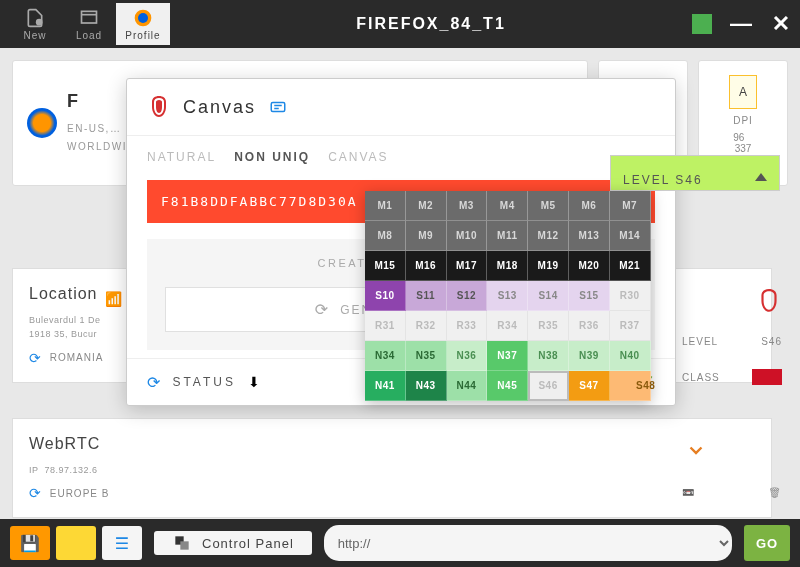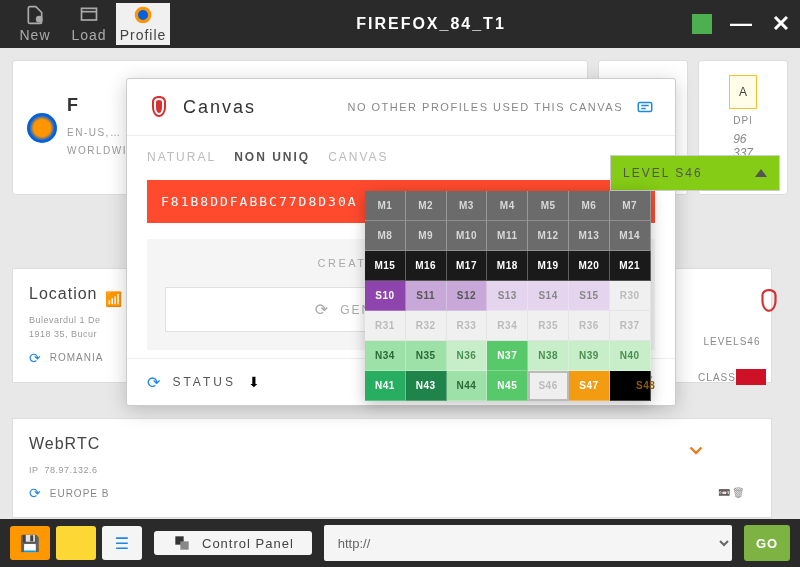--- a/index.html
+++ b/index.html
@@ -1,60 +1,60 @@
 <!DOCTYPE html>
 <html><head>
 <meta charset="utf-8">
 <style>
 * { margin: 0; padding: 0; box-sizing: border-box; font-family: Arial, sans-serif; }
 body { width: 800px; height: 567px; background: #e8e8e8; overflow: hidden; position: relative; }
 
 
 .titlebar { height: 48px; background: #2a2a2a; display: flex; align-items: center; padding: 0 8px; }
 .titlebar-buttons { display: flex; gap: 0; }
-.titlebar-btn { width: 54px; height: 42px; display: flex; flex-direction: column; align-items: center; justify-content: center; color: #aaa; font-size: 14px; letter-spacing: 1px; cursor: pointer; gap: 2px; }
+.titlebar-btn { width: 54px; height: 42px; display: flex; flex-direction: column; align-items: center; justify-content: center; color: #aaa; font-size: 10px; letter-spacing: 1px; cursor: pointer; gap: 2px; }
 .titlebar-btn.active { background: #f0f0f0; color: #444; }
 .titlebar-btn svg { width: 22px; height: 20px; }
 .titlebar-title { flex: 1; text-align: center; color: #fff; font-size: 16px; font-weight: bold; letter-spacing: 2px; }
 .titlebar-controls { display: flex; align-items: center; gap: 18px; }
 .green-sq { width: 20px; height: 20px; background: #4caf50; }
 .min-btn, .close-btn { color: #fff; font-size: 22px; font-weight: bold; cursor: pointer; width: 22px; text-align: center; }
 
 
 .main-bg { position: absolute; top: 48px; left: 0; right: 0; bottom: 48px; padding: 12px; }
 .panel-row { display: flex; gap: 10px; margin-bottom: 10px; }
 .panel { background: #fff; border: 1px solid #ddd; border-radius: 3px; padding: 14px; }
 .panel-top { flex: 1; display: flex; align-items: center; gap: 10px; }
 .firefox-icon { width: 30px; height: 30px; background: radial-gradient(circle, #ff9500 40%, #0060df 60%); border-radius: 50%; }
 .panel-title { font-size: 18px; font-weight: bold; color: #333; letter-spacing: 1px; }
 .panel-side { width: 90px; display: flex; flex-direction: column; align-items: center; justify-content: center; }
 .panel-side-label { font-size: 10px; color: #888; letter-spacing: 1px; margin-bottom: 2px; }
-.panel-side-val { font-size: 12px; color: #888; font-style: italic; }
+.panel-side-val { font-size: 10px; color: #888; }
 
 .panel-meta { font-size: 10px; color: #999; letter-spacing: 1.5px; line-height: 1.8; margin-top: 8px; }
 
 .loc-panel, .webrtc-panel { position: absolute; left: 12px; width: 760px; background: #fff; border: 1px solid #ddd; padding: 16px; }
 .loc-panel { top: 220px; }
 .webrtc-panel { top: 370px; }
 .sec-title { font-size: 16px; color: #444; font-weight: normal; letter-spacing: 1px; margin-bottom: 10px; }
 .sec-meta { font-size: 9px; color: #999; letter-spacing: 0.5px; line-height: 1.6; }
 .refresh-line { display: flex; align-items: center; gap: 8px; margin-top: 8px; font-size: 10px; color: #888; letter-spacing: 1px; }
 .refresh-ic { color: #1e88e5; font-size: 14px; }
 
 .right-col { position: absolute; right: 18px; top: 240px; width: 100px; }
-.right-row { display: flex; justify-content: center; font-size: 10px; color: #888; letter-spacing: 1px; margin-bottom: 22px; align-items: center; }
+.right-row { display: flex; justify-content: space-between; font-size: 10px; color: #888; letter-spacing: 1px; margin-bottom: 22px; align-items: center; }
 
 
 .bottombar { position: absolute; bottom: 0; left: 0; right: 0; height: 48px; background: #2a2a2a; display: flex; align-items: center; padding: 0 10px; gap: 6px; }
 .bb-btn { width: 40px; height: 34px; border-radius: 3px; display: flex; align-items: center; justify-content: center; }
 .bb-save { background: #ff9800; }
 .bb-y { background: #fdd835; }
 .bb-w { background: #f5f5f5; }
 .control-panel-btn { background: #f5f5f5; border-radius: 3px; height: 24px; padding: 0 18px; display: flex; align-items: center; gap: 10px; font-size: 13px; color: #444; letter-spacing: 1px; margin-left: 6px; }
-.url-sel { flex: 1; height: 36px; background: #f5f5f5; border: none; border-radius: 2px; padding: 0 10px; font-size: 13px; color: #666; margin-left: 6px; }
+.url-sel { flex: 1; height: 36px; background: #f5f5f5; border: none; border-radius: 15px; padding: 0 10px; font-size: 13px; color: #666; margin-left: 6px; }
 .go-btn { width: 46px; height: 36px; background: #7cb342; color: #fff; font-weight: bold; font-size: 13px; border-radius: 3px; display: flex; align-items: center; justify-content: center; margin-left: 6px; letter-spacing: 1px; }
 
 
 .modal { position: absolute; top: 78px; left: 126px; width: 550px; background: #fff; border: 1px solid #ccc; box-shadow: 0 4px 20px rgba(0,0,0,0.2); border-radius: 3px; z-index: 100; }
 .modal-hdr { display: flex; align-items: center; padding: 16px 20px; border-bottom: 1px solid #eee; gap: 12px; }
 .modal-hdr-title { font-size: 18px; letter-spacing: 2px; color: #333; }
 .modal-hdr-msg { margin-left: auto; font-size: 11px; color: #888; letter-spacing: 1.5px; }
 .wan-ic { width: 20px; height: 18px; color: #1e88e5; }
 .modal-body { padding: 14px 20px 8px; }
 .tabrow { display: flex; align-items: center; gap: 18px; margin-bottom: 16px; }
@@ -66,38 +66,38 @@
 .gen-row { display: flex; gap: 12px; }
 .gen-btn { flex: 1; background: #fff; border: 1px solid #e0e0e0; padding: 12px; display: flex; align-items: center; justify-content: center; gap: 10px; font-size: 12px; color: #aaa; letter-spacing: 2px; }
 .save-ic-btn { width: 54px; background: #fff; border: 1px solid #e0e0e0; display: flex; align-items: center; justify-content: center; }
 .modal-ftr { border-top: 1px solid #eee; padding: 12px 20px; display: flex; align-items: center; gap: 12px; }
 .status-lbl { font-size: 12px; color: #555; letter-spacing: 3px; }
 .ftr-spacer { flex: 1; }
 .ok-lbl { font-size: 12px; color: #555; letter-spacing: 2px; }
 .check-ic { color: #7cb342; font-size: 18px; font-weight: bold; }
 
 
-.level-dd { position: absolute; top: 155px; right: 20px; width: 170px; height: 36px; border: 1px solid #ccc; background: #84cc16; display: flex; align-items: center; justify-content: space-between; padding: 17px 12px; font-size: 12px; color: #555; letter-spacing: 2px; z-index: 200; }
+.level-dd { position: absolute; top: 155px; right: 20px; width: 170px; height: 36px; border: 1px solid #ccc; background: #bef264; display: flex; justify-content: space-between; padding: 17px 12px; font-size: 12px; color: #555; letter-spacing: 2px; z-index: 200; }
 .level-dd .tri { width: 0; height: 0; border-left: 6px solid transparent; border-right: 6px solid transparent; border-bottom: 8px solid #555; }
 .grid { position: absolute; top: 191px; left: 365px; width: 286px; z-index: 201; background: #fff; box-shadow: 0 3px 14px rgba(0,0,0,.25); }
 .gr { display: flex; }
 .gc { width: 40.8px; height: 30px; display: flex; align-items: center; justify-content: center; font-size: 10px; font-weight: bold; border-right: 1px solid rgba(255,255,255,.3); border-bottom: 1px solid rgba(255,255,255,.25); letter-spacing: .5px; }
 .g-dgray { background: #6b6b6b; color: #d8d8d8; }
 .g-black { background: #1a1a1a; color: #fff; }
 .g-purple { background: #8e44ad; color: #fff; }
 .g-lpurp { background: #c8a8d8; color: #555; }
 .g-vlpurp { background: #e4d4ee; color: #888; }
 .g-lgray { background: #f0f0f0; color: #bbb; border-right: 1px solid #e4e4e4; border-bottom: 1px solid #e4e4e4; }
 .g-green { background: #58c96a; color: #fff; }
 .g-lgreen { background: #9de0a8; color: #2b6a35; }
 .g-vlgreen { background: #c7edc9; color: #4a8f52; }
 .g-dgreen { background: #27ae60; color: #fff; }
 .g-vdgreen { background: #1e8449; color: #fff; }
 .g-orange { background: #f39c12; color: #fff; }
-.g-lorange { background: #000000; color: #8a5a0b; padding-left: 32px; }
+.g-lorange { background: #fdba74; color: #8a5a0b; padding-left: 32px; }
 .g-sel { background: #efefef; color: #bbb; outline: 2px solid #bbb; outline-offset: -2px; }
 .flag-ro { width: 30px; height: 16px; background: linear-gradient(to right, #CE1126 33%, #CE1126 33%, #CE1126 100%); display: inline-block; }
 .doc-a { width: 28px; height: 34px; border: 1px solid #fbc02d; background: #fffde7; display: flex; align-items: center; justify-content: center; font-size: 12px; color: #444; }
 </style>
 </head>
 <body>
 
 <div class="titlebar">
   <div class="titlebar-buttons">
     <div class="titlebar-btn">
@@ -208,21 +208,20 @@
     <div style="font-size:10px;color:#888;letter-spacing:1px;">Modules</div>
   </div>
 </div>
 
 <div class="modal">
   <div class="modal-hdr">
     <svg viewBox="0 0 24 24" width="24" height="24" fill="#d63031">
         <path d="M12 1C8 1 5 3 5 7v5c0 5 3 10 7 10s7-5 7-10V7c0-4-3-6-7-6zm0 2c3 0 5 1.5 5 4v5c0 4-2 8-5 8s-5-4-5-8V7c0-2.5 2-4 5-4zm0 2c-2 0-3 1-3 2v5c0 3 1 6 3 6s3-3 3-6V7c0-1-1-2-3-2z"></path>
       </svg>
     <div class="modal-hdr-title">Canvas</div>
-    <div class="modal-hdr-msg">NO OTHER PROFILES USED THIS CANVAS</div>
     <svg class="wan-ic" viewBox="0 0 24 24" fill="none" stroke="#1e88e5" stroke-width="2">
         <rect x="3" y="6" width="18" height="12" rx="2"></rect>
         <path d="M7 10h10M7 14h6"></path>
       </svg>
   </div>
   <div class="modal-body">
     <div class="tabrow">
       <div class="tab">NATURAL</div>
       <div class="tab active">NON UNIQ</div>
       <div class="tab">CANVAS</div>

